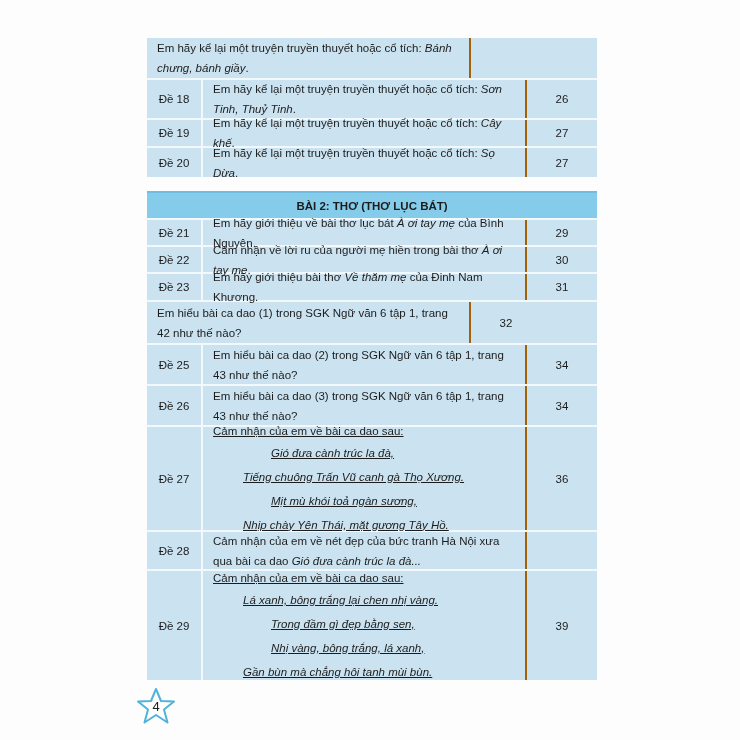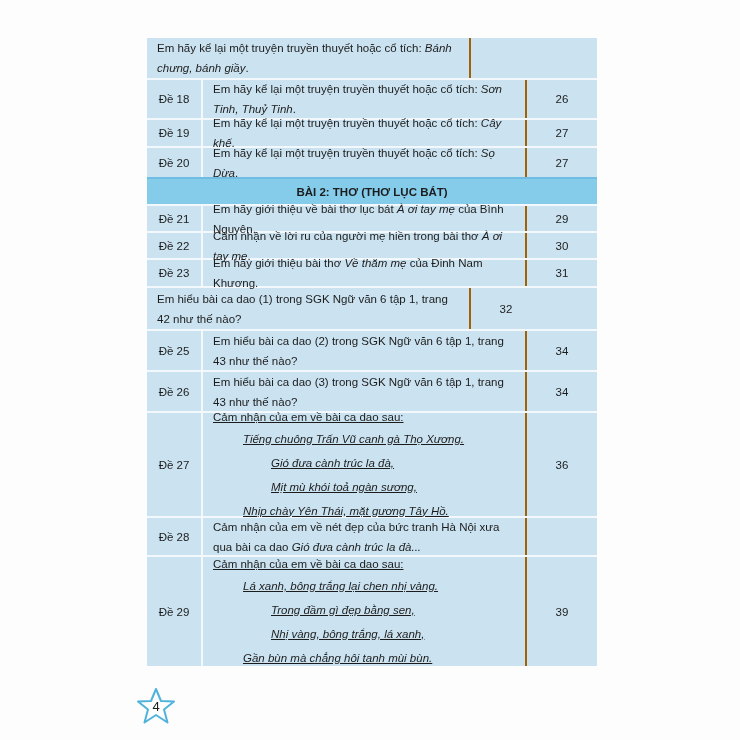--- a/index.html
+++ b/index.html
@@ -6,21 +6,21 @@
   body { width:740px; height:740px; background:#ffffff; position:relative; overflow:hidden; font-family:"Liberation Sans", sans-serif; color:#1c1c1c; }
   .page { position:absolute; left:0; top:0; width:740px; height:740px; background:#fdfdfd; }
   .table { position:absolute; left:147px; top:38px; width:450px; border-collapse:collapse; }
   .row { display:flex; background:#cbe3f1; border-bottom:2px solid #f2f8fc; box-sizing:border-box; }
   .cell { box-sizing:border-box; display:flex; align-items:center; font-size:11.5px; line-height:20px; }
   .c1 { width:56px; justify-content:center; border-right:2px solid #f2f8fc; }
   .c2 { width:324px; padding:0 10px; border-right:2px solid #a16207; }
   .c3 { width:70px; justify-content:center; }
   .c2 .txt { display:block; }
   .c2 i { font-style:italic; }
-  .header { display:flex; align-items:center; justify-content:center; height:29px; background:#85cbea; border-top:2px solid #6fbde3; border-bottom:2px solid #f2f8fc; font-size:11.5px; font-weight:bold; color:#1c1c1c; box-sizing:border-box; }
+  .header { display:flex; align-items:center; justify-content:center; height:29px; background:#85cbea; border-top:2px solid #6fbde3; border-bottom:2px solid #f2f8fc; font-size:11.5px; font-weight:bold; color:#1c1c1c; box-sizing:border-box;margin-top:14px; }
   .poem { display:flex; flex-direction:column;text-decoration:underline; }
   .poem .intro { line-height:20px; }
   .poem .line { font-style:italic; line-height:24px; }
   .poem .l6 { padding-left:58px; }
   .poem .l8 { padding-left:30px; }
   .star { position:absolute; left:136px; top:687px; width:40px; height:38px; }
   .star-num { position:absolute; left:136px; top:699px; width:40px; text-align:center; font-size:13px; color:#1c1c1c; }
 </style>
 </head>
 <body>
@@ -105,22 +105,22 @@
           <span class="txt">Em hiểu bài ca dao (3) trong SGK Ngữ văn 6 tập 1, trang 43 như thế nào?</span>
         </div>
       <div class="cell c3">34</div>
     </div>
 
     <div class="row" style="height:105px">
       <div class="cell c1">Đề 27</div>
       <div class="cell c2">
         <div class="poem">
           <span class="intro">Cảm nhận của em về bài ca dao sau:</span>
+          <span class="line l6">Gió đưa cành trúc la đà,</span>
           <span class="line l8">Tiếng chuông Trấn Vũ canh gà Thọ Xương.</span>
-          <span class="line l6">Gió đưa cành trúc la đà,</span>
           <span class="line l6">Mịt mù khói toả ngàn sương,</span>
           <span class="line l8">Nhịp chày Yên Thái, mặt gương Tây Hồ.</span>
         </div>
       </div>
       <div class="cell c3">36</div>
     </div>
 
     <div class="row" style="height:39px">
       <div class="cell c1">Đề 28</div>
       <div class="cell c2">

